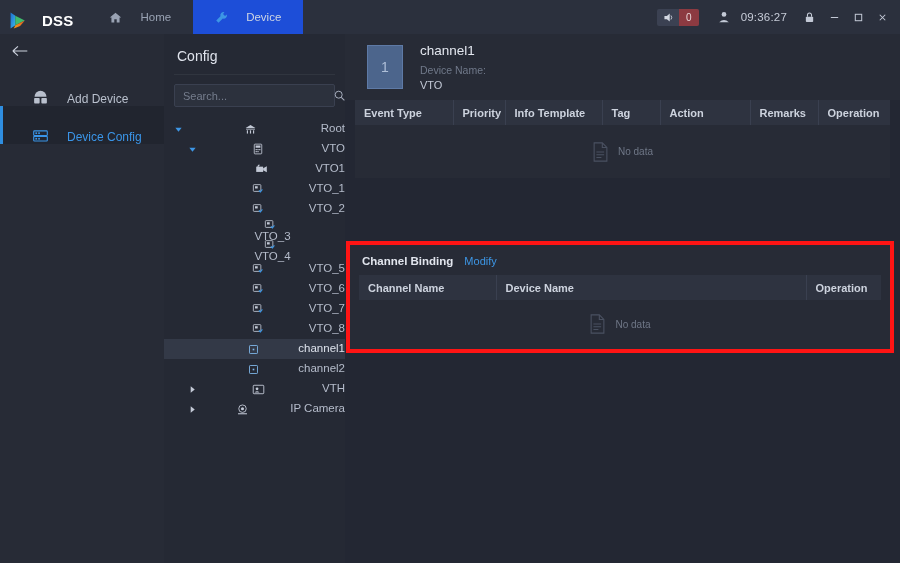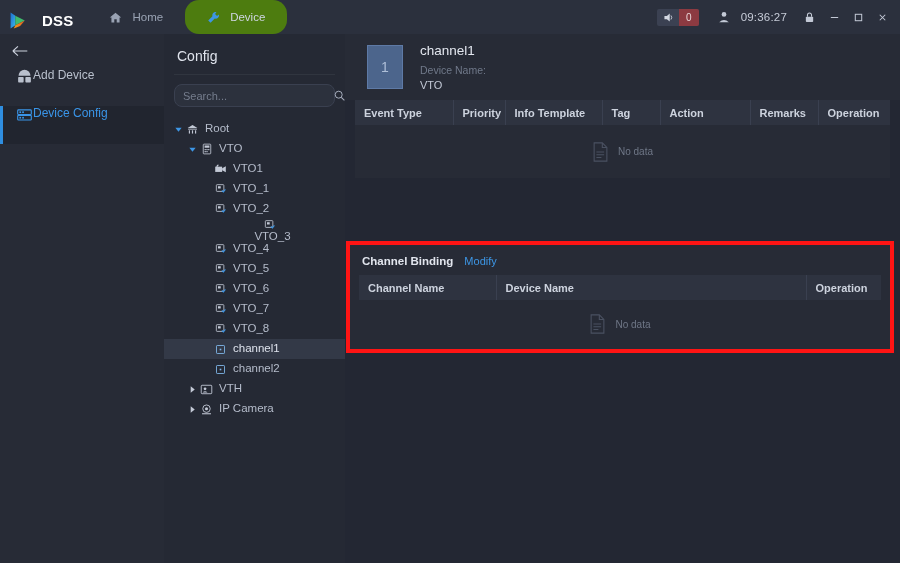--- a/index.html
+++ b/index.html
@@ -21,26 +21,26 @@
   .logo-wrap {
     display: flex; align-items: center; gap: 14px;
     padding: 6px 14px 0 9px;
   }
   .logo-mark { width: 19px; height: 19px; display:block; }
   .logo-text {
     font-size: 15px; font-weight: bold; color: #ffffff; letter-spacing: .2px;
   }
   .tabs { display: flex; align-items: stretch; }
   .tab {
-    display: flex; align-items: center; gap: 10px;
+    display: flex; align-items: center; gap: 18px;
     padding: 0 22px; font-size: 11.5px; color: #9aa3b4;
     cursor: default; height: 34px;
   }
   .tab.active {
-    background: #4d7c0f; color: #d6dbe6; border-radius: 14px;
+    background: #1d4ed8; color: #d6dbe6;
   }
   .tab .tab-ico { width: 13px; height: 13px; display:block; }
   .tab.active .tab-label { color: #cfd6e3; }
   .spacer { flex: 1; }
   .sys-area {
     display: flex; align-items: center; gap: 0; padding-right: 6px;
   }
   .sys-icon {
     display: flex; align-items: center; justify-content: center;
     width: 26px; height: 34px; color: #c3c9d6; cursor: default;
@@ -63,22 +63,22 @@
 
   
   .leftnav {
     position: absolute; left: 0; top: 34px; width: 164px; height: 529px;
     background: #272b36;
   }
   .back-row {
     height: 34px; display: flex; align-items: center; padding-left: 12px;
   }
   .nav-item {
-    height: 38px; display: flex; align-items: flex-start; gap: 0;
-    padding-left: 16px; font-size: 12px; color: #b9c0cd; cursor: default;
+    height: 38px; display: flex; align-items: flex-end; gap: 18px;
+    padding-left: 32px; font-size: 12px; color: #b9c0cd; cursor: default;
     position: relative;
   }
   .nav-item.active {
     background: #21252f; color: #3a95e8;
   }
   .nav-item.active::before {
     content: ""; position: absolute; left: 0; top: 0;
     width: 3px; height: 100%; background: #2f8ee0;
   }
   .nav-ico { width: 17px; height: 17px; display: block; flex: none; }
@@ -88,35 +88,35 @@
     position: absolute; left: 164px; top: 34px; width: 181px; height: 529px;
     background: #252934;
   }
   .tree-title {
     font-size: 14px; color: #dfe3ec; padding: 14px 0 10px 13px;
   }
   .tree-divider { height: 1px; background: #30353f; margin: 0 10px; }
   .search-wrap { padding: 9px 10px 8px 10px; }
   .search-box {
     position: relative; height: 23px; background: #2c313d;
-    border: 1px solid #3a4050; border-radius: 8px;
+    border: 1px solid #3a4050; border-radius: 2px;
     display: flex; align-items: center;
   }
   .search-box input {
     flex: 1; background: transparent; border: 0; outline: none;
     font-family: "Liberation Sans", sans-serif;
     font-size: 11px; color: #c6ccd8; padding: 0 8px;
   }
   .search-box input::placeholder { color: #757d8d; }
   .search-ico { padding-right: 7px; display: flex; align-items: center; }
 
   .tree { padding-top: 4px; font-size: 11.5px; }
   .tnode {
     height: 20px; display: flex; align-items: center; cursor: default;
-    color: #b5bccb; white-space: nowrap;
+    color: #b5bccb; white-space: nowrap; justify-content: space-between;
   }
   .tnode.selected { background: #333947; color: #dde2ec; }
   .tcaret { width: 13px; display: flex; align-items: center; justify-content: center; flex:none;}
   .tico { width: 15px; display: flex; align-items: center; justify-content: center; margin-right: 5px; flex:none;}
   .tlabel { line-height: 1; }
 
   
   .main {
     position: absolute; left: 345px; top: 34px; width: 555px; height: 529px;
     background: #232733;
@@ -375,21 +375,21 @@
           <span class="tcaret"></span>
           <span class="tico">
             <svg width="12" height="12" viewBox="0 0 16 16">
               <rect x="1.8" y="2.2" width="10" height="9" rx="1" stroke="#c3c9d6" stroke-width="1.1" fill="none"></rect>
               <rect x="4" y="4.3" width="3.6" height="3" fill="#c3c9d6"></rect>
               <path d="M9.2 10 l2 2 l2.6-3.4" stroke="#3d96e5" stroke-width="1.5" fill="none"></path>
             </svg>
           </span>
           <span class="tlabel">VTO_3</span>
         </div>
-        <div class="tnode" style="padding-left: 36px;">
+        <div class="tnode" style="padding-left: 36px; flex-direction: column;">
           <span class="tcaret"></span>
           <span class="tico">
             <svg width="12" height="12" viewBox="0 0 16 16">
               <rect x="1.8" y="2.2" width="10" height="9" rx="1" stroke="#c3c9d6" stroke-width="1.1" fill="none"></rect>
               <rect x="4" y="4.3" width="3.6" height="3" fill="#c3c9d6"></rect>
               <path d="M9.2 10 l2 2 l2.6-3.4" stroke="#3d96e5" stroke-width="1.5" fill="none"></path>
             </svg>
           </span>
           <span class="tlabel">VTO_4</span>
         </div>

